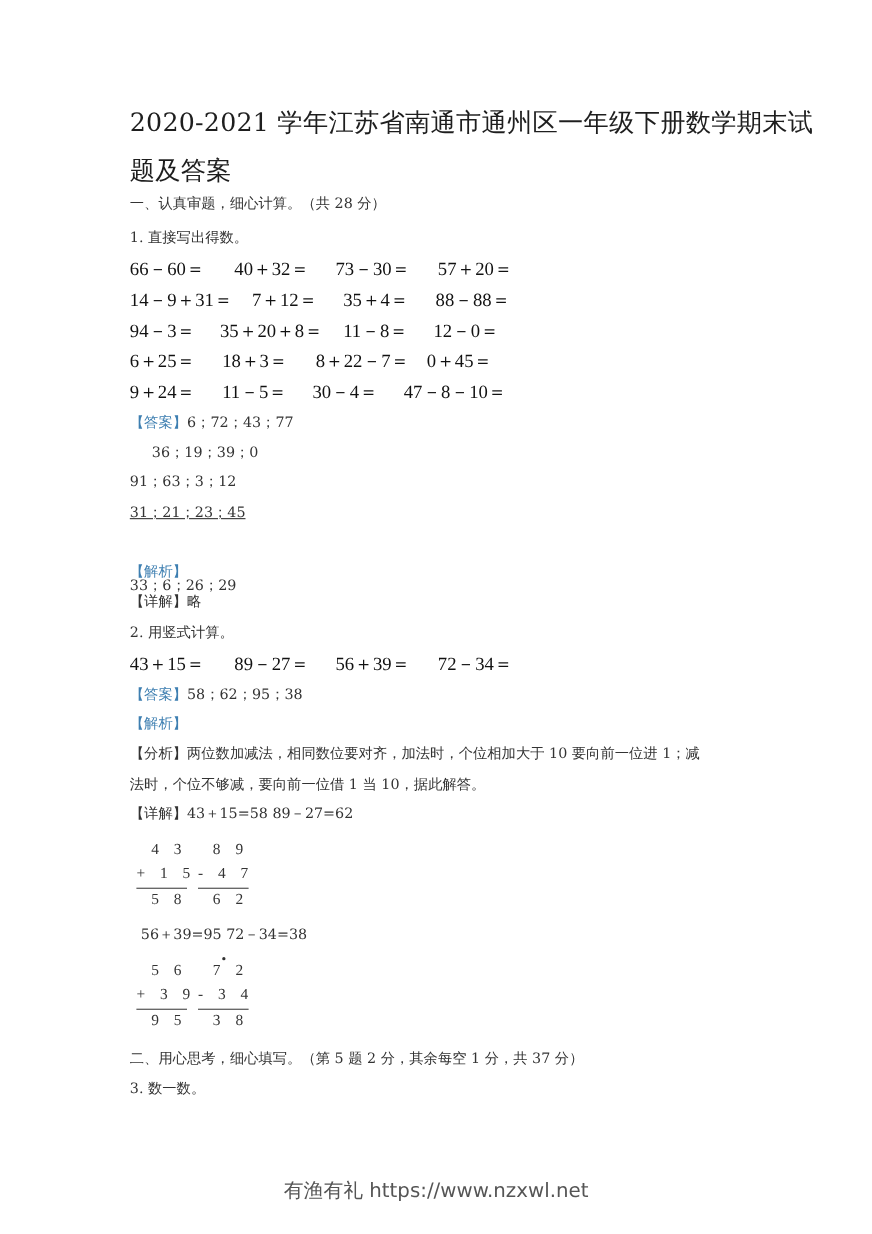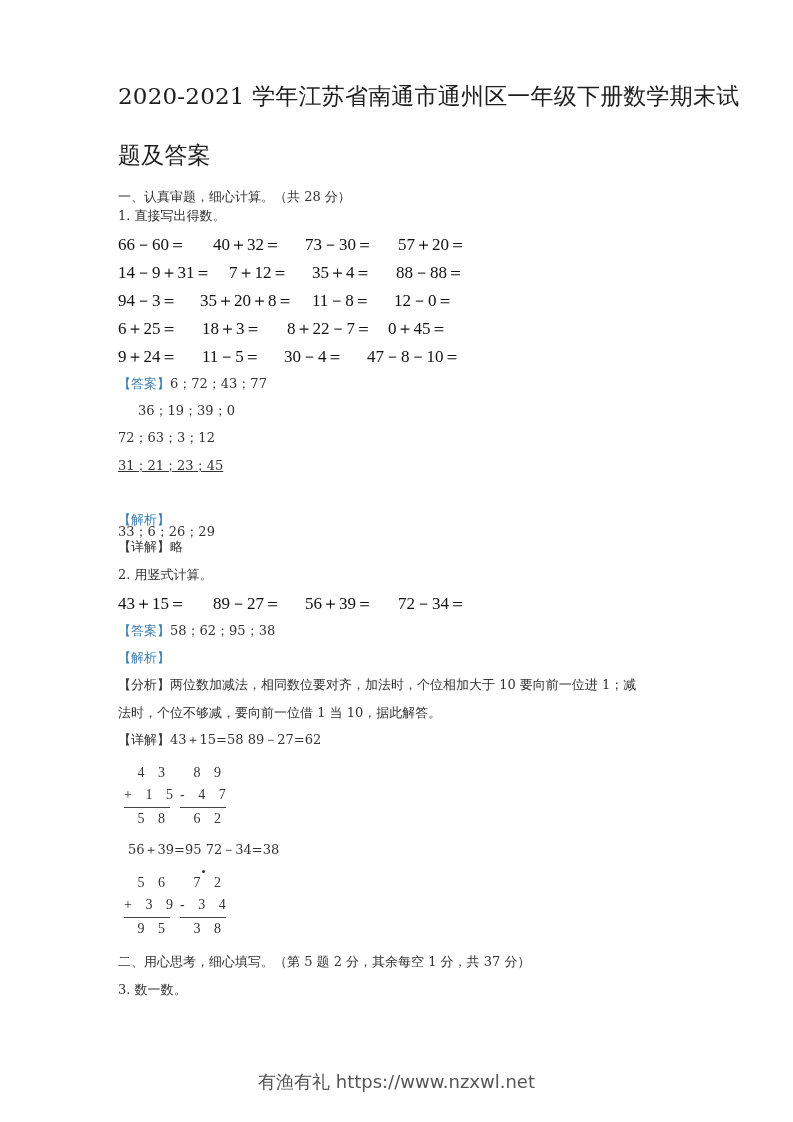--- a/index.html
+++ b/index.html
@@ -19,24 +19,24 @@
   .vcol .bar { border-top: 1px solid #444; margin: 1px 0 0 0; width: 46px; }
   .dot { position: absolute; width: 3px; height: 3px; background: #333; border-radius: 50%; }
   .footer { position: absolute; top: 1070px; left: 0; width: 793px; text-align: center;
             font-family: "DejaVu Sans", sans-serif; font-size: 18px; color: #555; }
 </style>
 </head>
 <body>
 
 <div class="page">
 
-  <div class="title" style="top:81px;">2020-2021 学年江苏省南通市通州区一年级下册数学期末试</div>
+  <div class="title" style="top:96px;">2020-2021 学年江苏省南通市通州区一年级下册数学期末试</div>
   <div class="title" style="top:140px;">题及答案</div>
 
-  <div class="line" style="top:188px;">一、认真审题，细心计算。（共 28 分）</div>
+  <div class="line" style="top:176px;">一、认真审题，细心计算。（共 28 分）</div>
   <div class="line" style="top:207px;">1.  直接写出得数。</div>
 
   <div class="eq-row" style="top:233px;">
     <span style="left:0px">66－60＝</span>
     <span style="left:95px">40＋32＝</span>
     <span style="left:187px">73－30＝</span>
     <span style="left:280px">57＋20＝</span>
   </div>
   <div class="eq-row" style="top:261px;">
     <span style="left:0px">14－9＋31＝</span>
@@ -60,21 +60,21 @@
     <span style="left:0px">9＋24＝</span>
     <span style="left:84px">11－5＝</span>
     <span style="left:166px">30－4＝</span>
     <span style="left:249px">47－8－10＝</span>
   </div>
 
   <div class="line" style="top:375px;">
     <span class="blue">【答案】</span><span>6；72；43；77</span>
   </div>
   <div class="line" style="top:402px;margin-left:20px;">36；19；39；0</div>
-  <div class="line" style="top:429px;">72；63；3；12</div>
+  <div class="line" style="top:429px;">91；63；3；12</div>
   <div class="line" style="top:457px;text-decoration:underline;">31；21；23；45</div>
   <div class="line" style="top:508px;margin-top:15px;">33；6；26；29</div>
   <div class="line blue" style="top:511px;">【解析】</div>
   <div class="line" style="top:538px;">
     <span>【详解】</span><span>略</span>
   </div>
 
   <div class="line" style="top:566px;">2.  用竖式计算。</div>
   <div class="eq-row" style="top:592px;">
     <span style="left:0px">43＋15＝</span>

